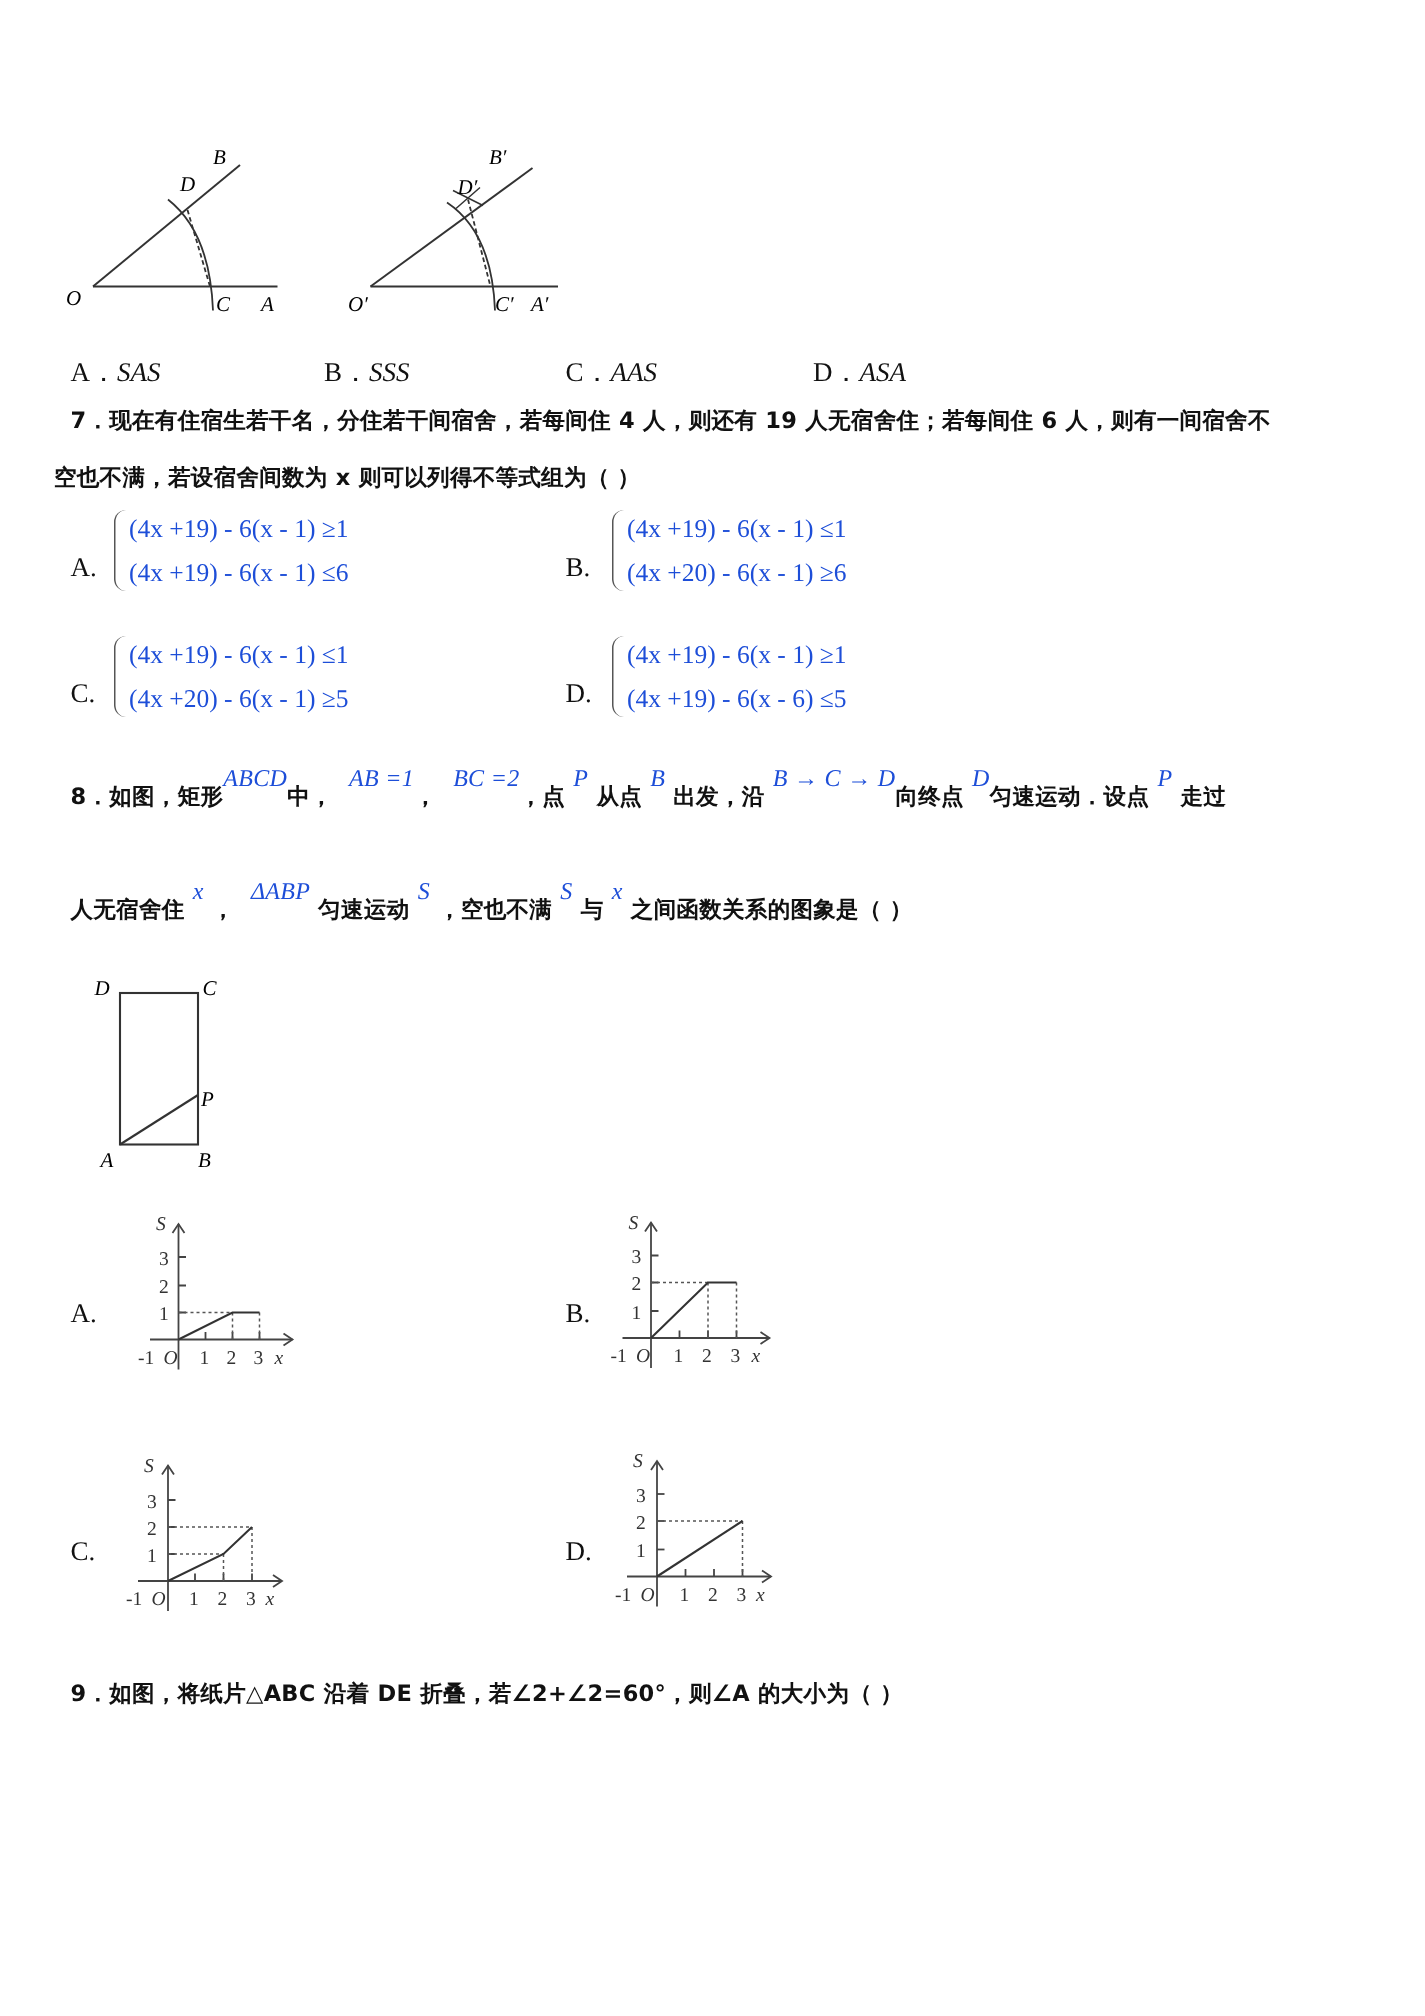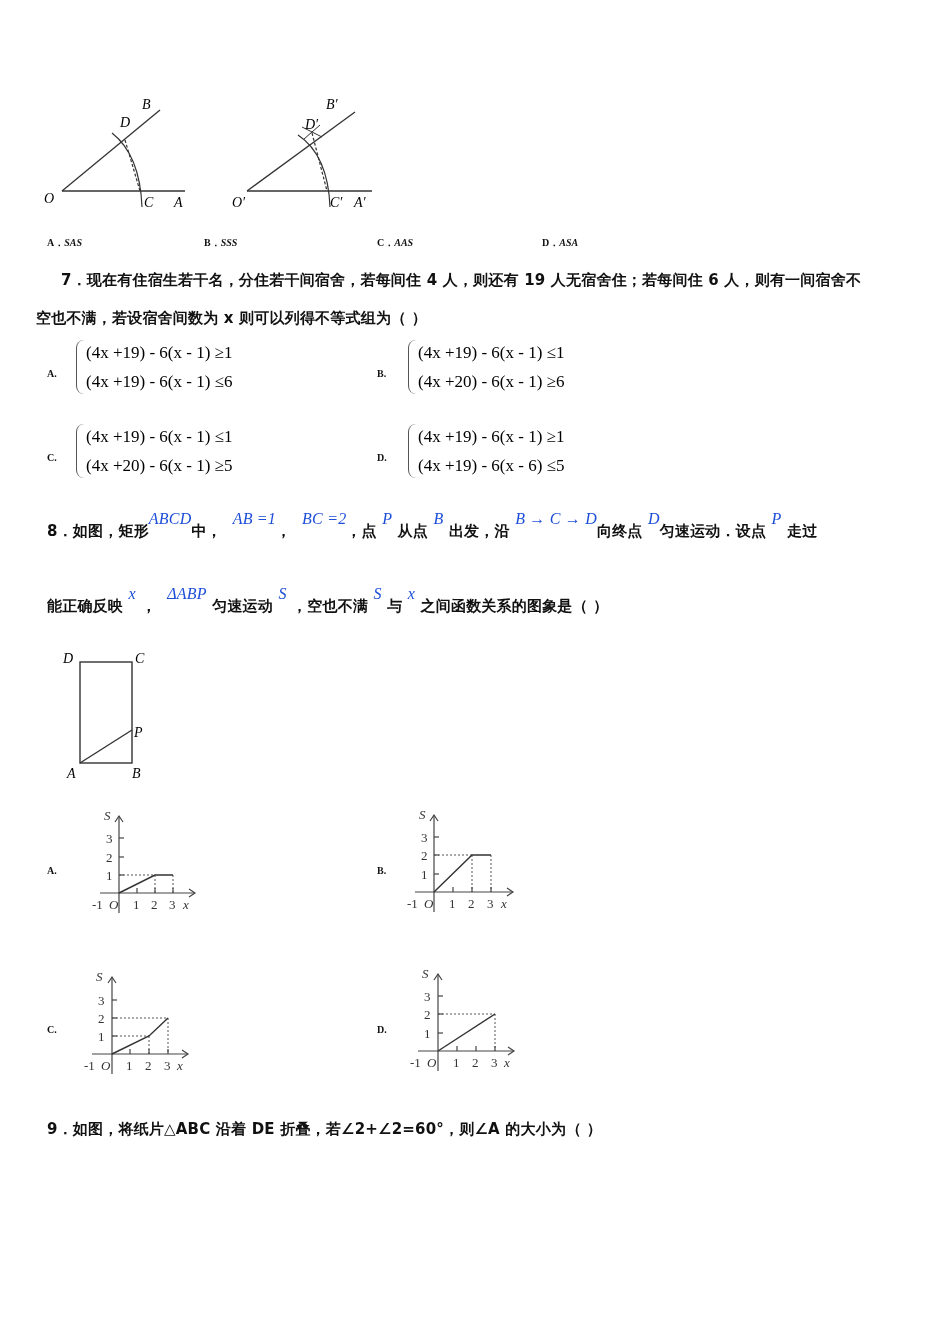--- a/index.html
+++ b/index.html
@@ -1,23 +1,23 @@
 <!DOCTYPE html>
 <html><head>
 <meta charset="utf-8">
 <style>
   html, body { margin:0; padding:0; background:#ffffff; }
   body { width:950px; height:1344px; position:relative; overflow:hidden;
          font-family:"DejaVu Serif","Liberation Serif",serif; color:#111; }
   .abs { position:absolute; }
   .q { font-size:15px; font-weight:bold; font-family:"DejaVu Sans","Liberation Sans",sans-serif; white-space:nowrap; letter-spacing:0.2px; }
-  .opt { font-size:10px; font-weight:bold; font-family:"Liberation Serif",serif; }
+  .opt { font-size:18px; font-weight:normal; font-family:"Liberation Serif",serif; }
   .opt i { font-style:italic; }
   .sup { font-family:"Liberation Serif",serif; font-weight:normal; font-style:italic; font-size:16px; color:#1d4ed8; position:relative; top:-12px; }
-  .ineq { font-family:"Liberation Serif",serif; font-size:17px; color:#000000; line-height:29px; }
+  .ineq { font-family:"Liberation Serif",serif; font-size:17px; color:#1d4ed8; line-height:29px; }
   .brace { position:absolute; left:-10px; top:2px; width:8px; height:54px; border-left:1.5px solid #555; border-radius:8px 0 0 8px; }
   svg text { font-family:"Liberation Serif",serif; }
 </style>
 </head>
 <body>
 
 <svg class="abs" style="left:40px;top:95px" width="160" height="120" viewBox="0 0 160 120">
   <line x1="22" y1="96" x2="145" y2="96" stroke="#333" stroke-width="1.3"></line>
   <line x1="22" y1="96" x2="120" y2="15" stroke="#333" stroke-width="1.3"></line>
   <path d="M72 38 Q100 60 102 112" fill="none" stroke="#333" stroke-width="1.2"></path>
@@ -35,25 +35,25 @@
   <path d="M72 32 L92 42 M74 44 L90 30" stroke="#333" stroke-width="1" fill="none"></path>
   <line x1="82" y1="38" x2="97" y2="96" stroke="#333" stroke-width="1.2" stroke-dasharray="3,2"></line>
   <text x="2" y="112" font-size="14" font-style="italic">O′</text>
   <text x="100" y="112" font-size="14" font-style="italic">C′</text>
   <text x="124" y="112" font-size="14" font-style="italic">A′</text>
   <text x="96" y="14" font-size="14" font-style="italic">B′</text>
   <text x="75" y="34" font-size="14" font-style="italic">D′</text>
 </svg>
 
 <div class="abs opt" style="left:47px;top:236px"><span>A．</span><i>SAS</i></div>
-<div class="abs opt" style="left:204px;top:236px"><span>B．</span><i>SSS</i></div>
+<div class="abs opt" style="left:216px;top:236px"><span>B．</span><i>SSS</i></div>
 <div class="abs opt" style="left:377px;top:236px"><span>C．</span><i>AAS</i></div>
 <div class="abs opt" style="left:542px;top:236px"><span>D．</span><i>ASA</i></div>
 
-<div class="abs q" style="left:61px;top:271px">7．现在有住宿生若干名，分住若干间宿舍，若每间住 4 人，则还有 19 人无宿舍住；若每间住 6 人，则有一间宿舍不</div>
+<div class="abs q" style="left:47px;top:271px">7．现在有住宿生若干名，分住若干间宿舍，若每间住 4 人，则还有 19 人无宿舍住；若每间住 6 人，则有一间宿舍不</div>
 <div class="abs q" style="left:36px;top:309px">空也不满，若设宿舍间数为 x 则可以列得不等式组为（    ）</div>
 
 <div class="abs opt" style="left:47px;top:368px">A.</div>
 <div class="abs ineq" style="left:86px;top:338px">
   <span class="brace"></span>
   <div>(4x +19) - 6(x - 1) ≥1</div>
     <div>(4x +19) - 6(x - 1) ≤6</div>
 </div>
 <div class="abs opt" style="left:377px;top:368px">B.</div>
 <div class="abs ineq" style="left:418px;top:338px">
@@ -71,21 +71,21 @@
 <div class="abs ineq" style="left:418px;top:422px">
   <span class="brace"></span>
   <div>(4x +19) - 6(x - 1) ≥1</div>
     <div>(4x +19) - 6(x - 6) ≤5</div>
 </div>
 
 <div class="abs q" style="left:47px;top:522px">
   <span>8．如图，矩形</span><span class="sup">ABCD</span><span>中，</span>&nbsp;&nbsp;<span class="sup">AB =1</span><span>，</span>&nbsp;&nbsp;<span class="sup">BC =2</span><span>，点</span>&nbsp;<span class="sup">P</span>&nbsp;<span>从点</span>&nbsp;<span class="sup">B</span>&nbsp;<span>出发，沿</span>&nbsp;<span class="sup">B → C →  D</span><span>向终点</span>&nbsp;<span class="sup">D</span><span>匀速运动．设点</span>&nbsp;<span class="sup">P</span>&nbsp;<span>走过</span>
 </div>
 <div class="abs q" style="left:47px;top:597px">
-  <span>能正确反映</span>&nbsp;<span class="sup">x</span>&nbsp;<span>，</span>&nbsp;&nbsp;<span class="sup">ΔABP</span>&nbsp;<span>匀速运动</span>&nbsp;<span class="sup">S</span>&nbsp;<span>，空也不满</span>&nbsp;<span class="sup">S</span>&nbsp;<span>与</span>&nbsp;<span class="sup">x</span>&nbsp;<span>之间函数关系的图象是（   ）</span>
+  <span>人无宿舍住</span>&nbsp;<span class="sup">x</span>&nbsp;<span>，</span>&nbsp;&nbsp;<span class="sup">ΔABP</span>&nbsp;<span>匀速运动</span>&nbsp;<span class="sup">S</span>&nbsp;<span>，空也不满</span>&nbsp;<span class="sup">S</span>&nbsp;<span>与</span>&nbsp;<span class="sup">x</span>&nbsp;<span>之间函数关系的图象是（   ）</span>
 </div>
 
 <svg class="abs" style="left:55px;top:645px" width="110" height="140" viewBox="0 0 110 140">
   <rect x="25" y="17" width="52" height="101" fill="none" stroke="#333" stroke-width="1.4"></rect>
   <line x1="25" y1="118" x2="77" y2="85" stroke="#333" stroke-width="1.4"></line>
   <text x="8" y="18" font-size="14" font-style="italic">D</text>
   <text x="80" y="18" font-size="14" font-style="italic">C</text>
   <text x="79" y="92" font-size="14" font-style="italic">P</text>
   <text x="12" y="133" font-size="14" font-style="italic">A</text>
   <text x="77" y="133" font-size="14" font-style="italic">B</text>

